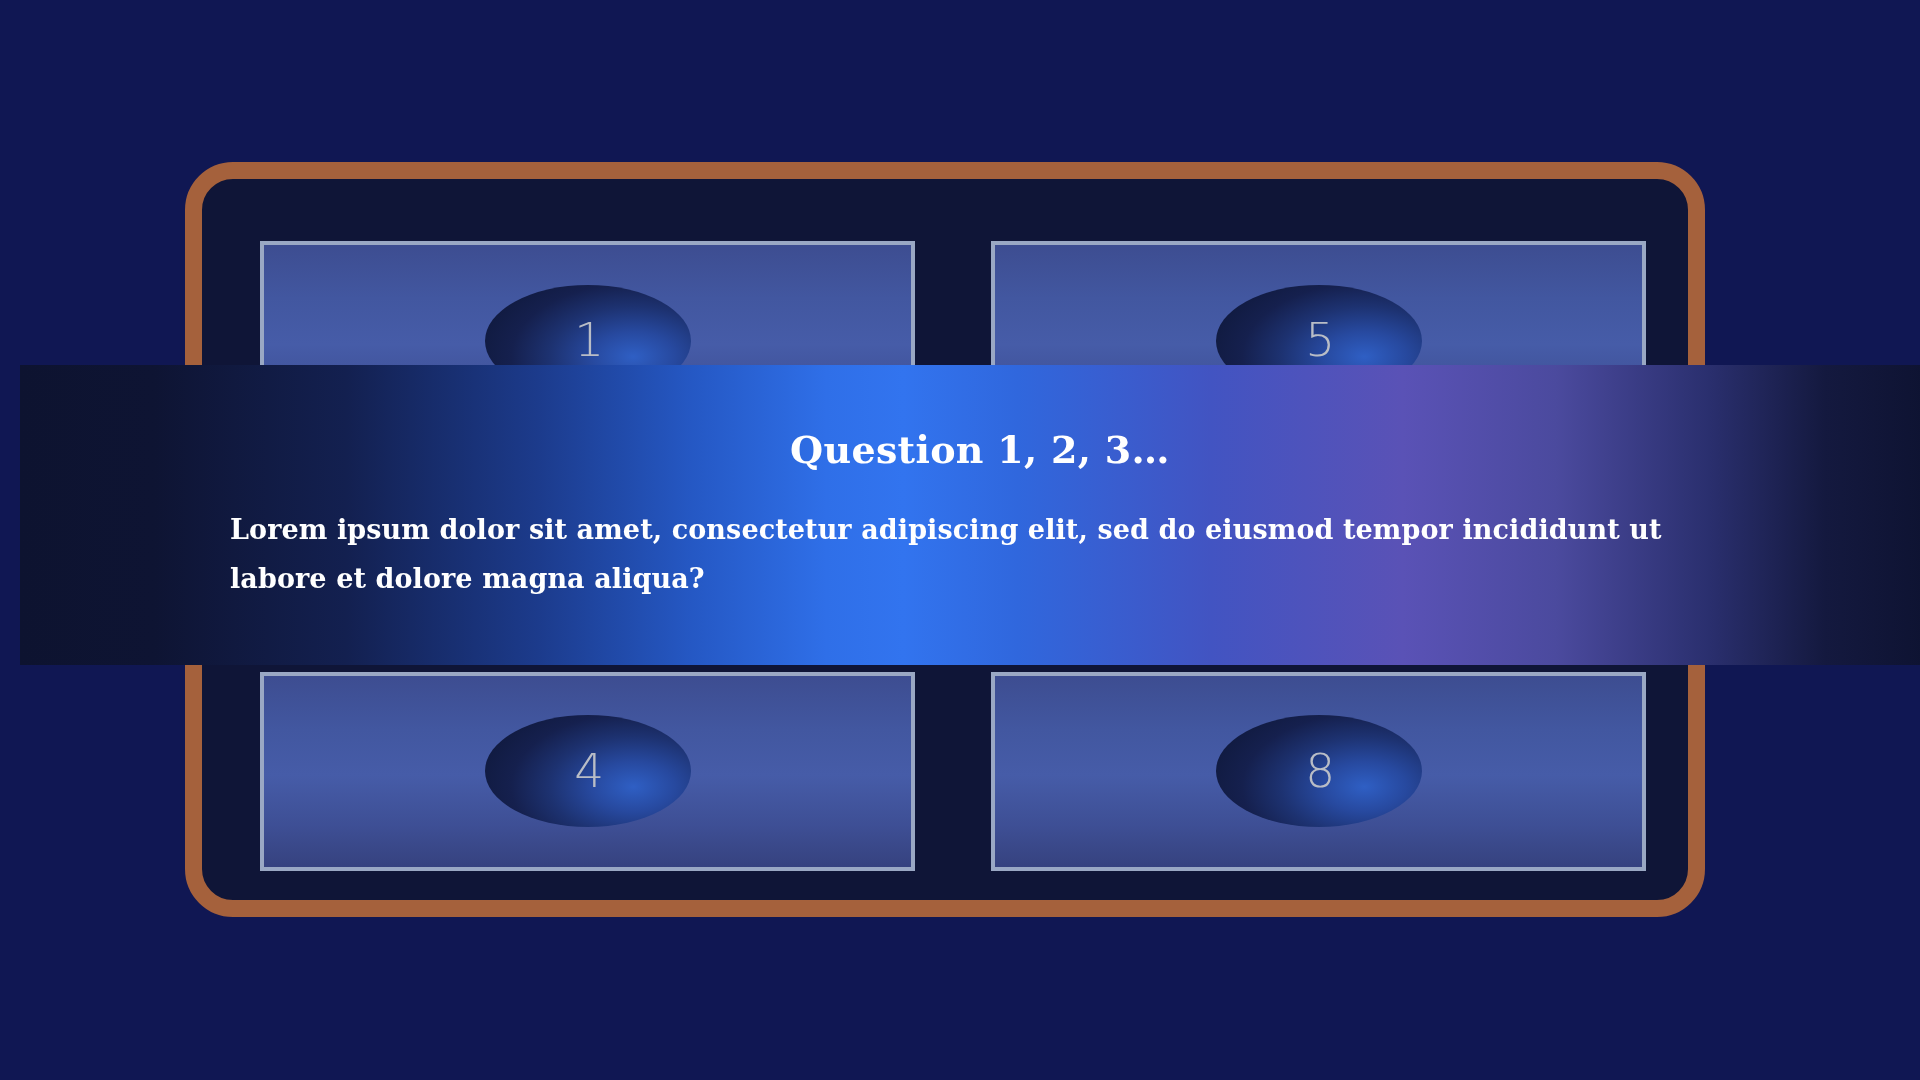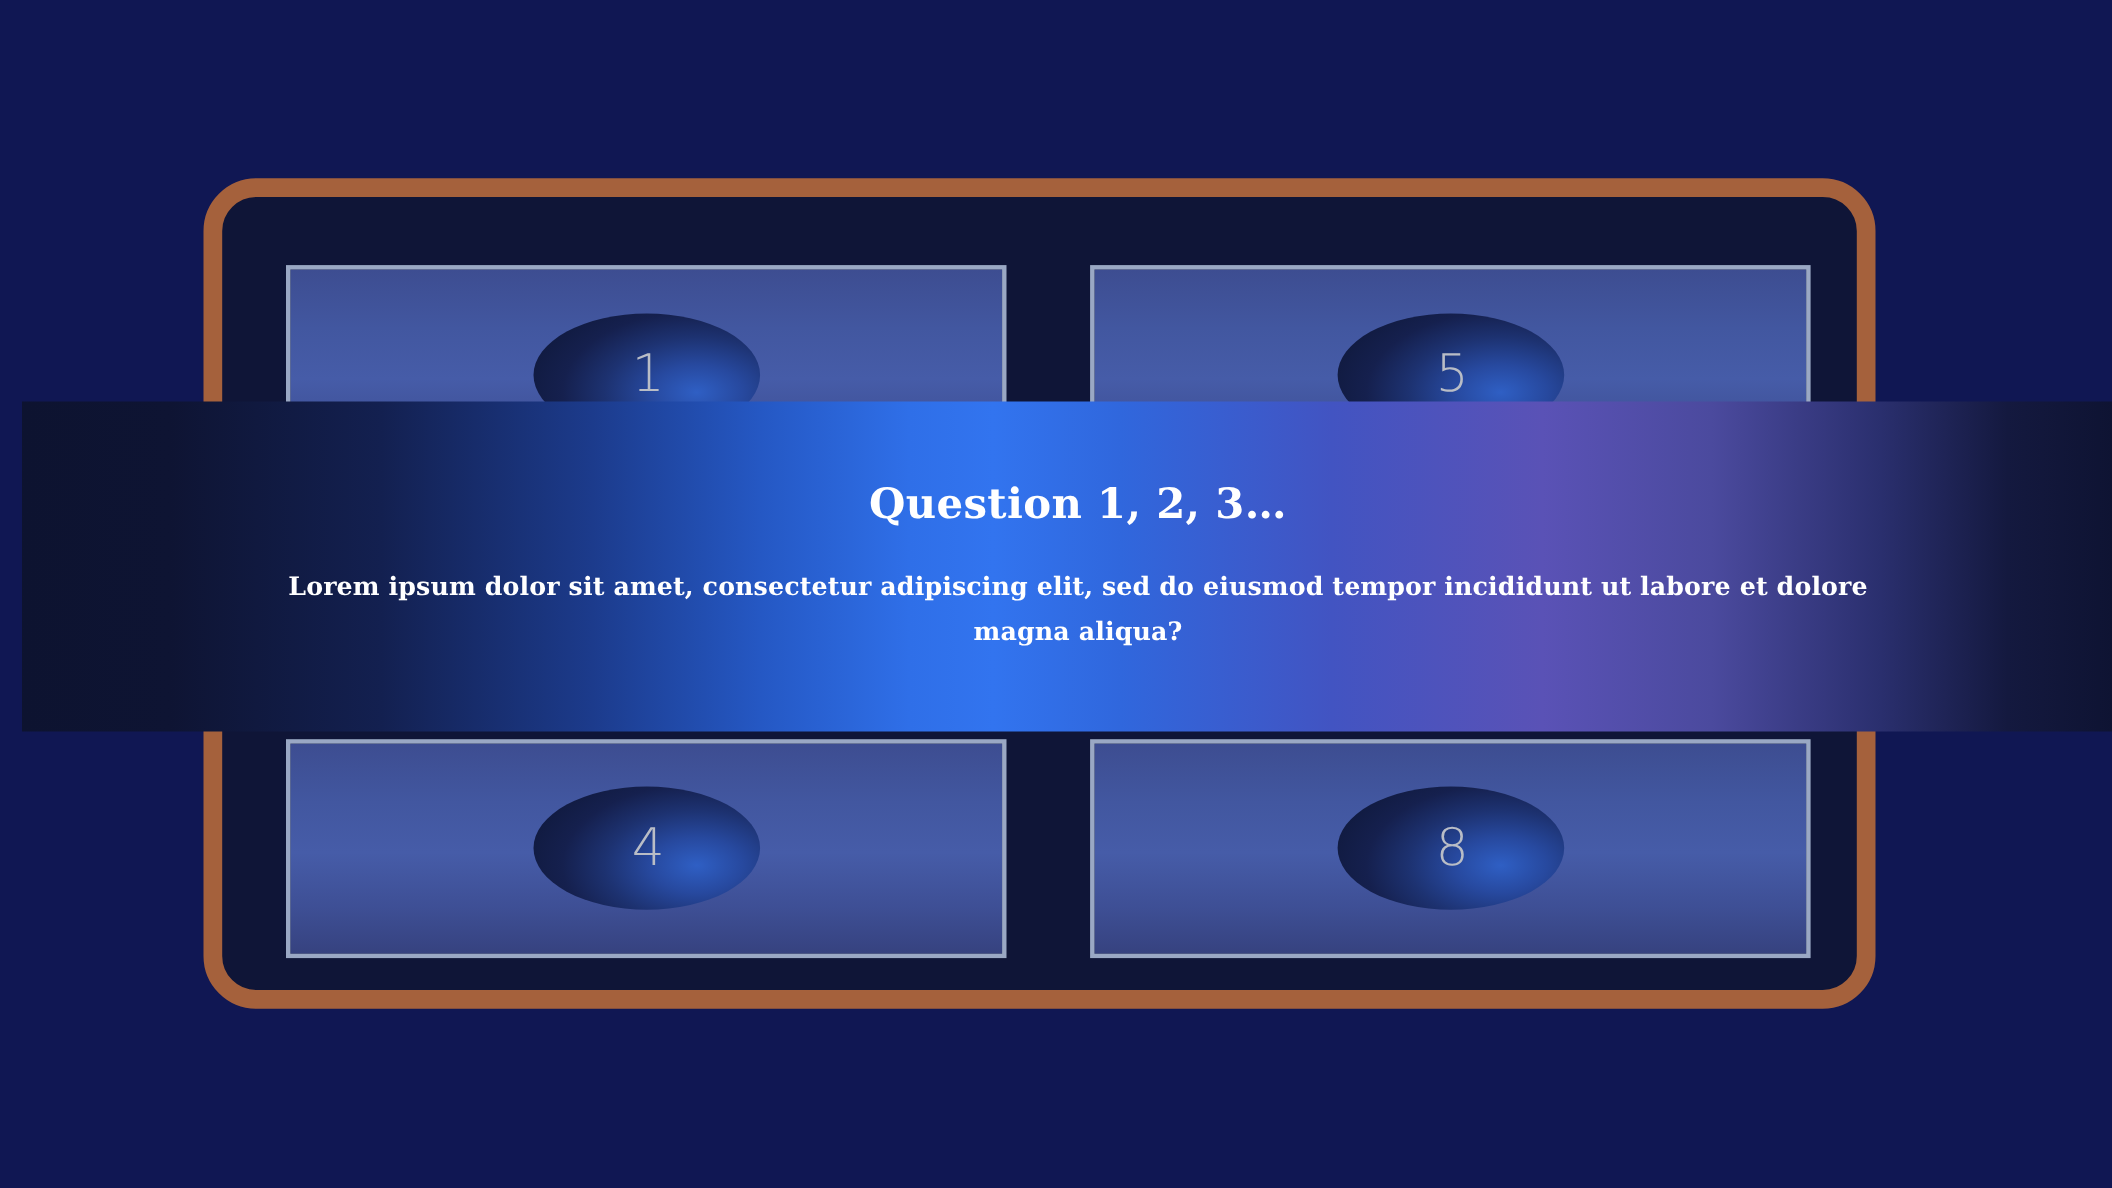--- a/index.html
+++ b/index.html
@@ -134,24 +134,24 @@
     font-size: 38px;
     color: #ffffff;
     margin: 0 0 34px 0;
     letter-spacing: 0.3px;
     text-align: center;
   }
 
   #question-text {
     font-family: "DejaVu Serif", serif;
     font-weight: bold;
-    font-size: 23px;
+    font-size: 27px;
     color: #ffffff;
     margin: 0;
-    text-align: center;
+    text-align: left;
     line-height: 1.78;
     max-width: 1500px;
     letter-spacing: 0.1px;
   }
 </style>
 </head>
 <body>
 
 <div id="board-frame">
   <div id="board-inner">

